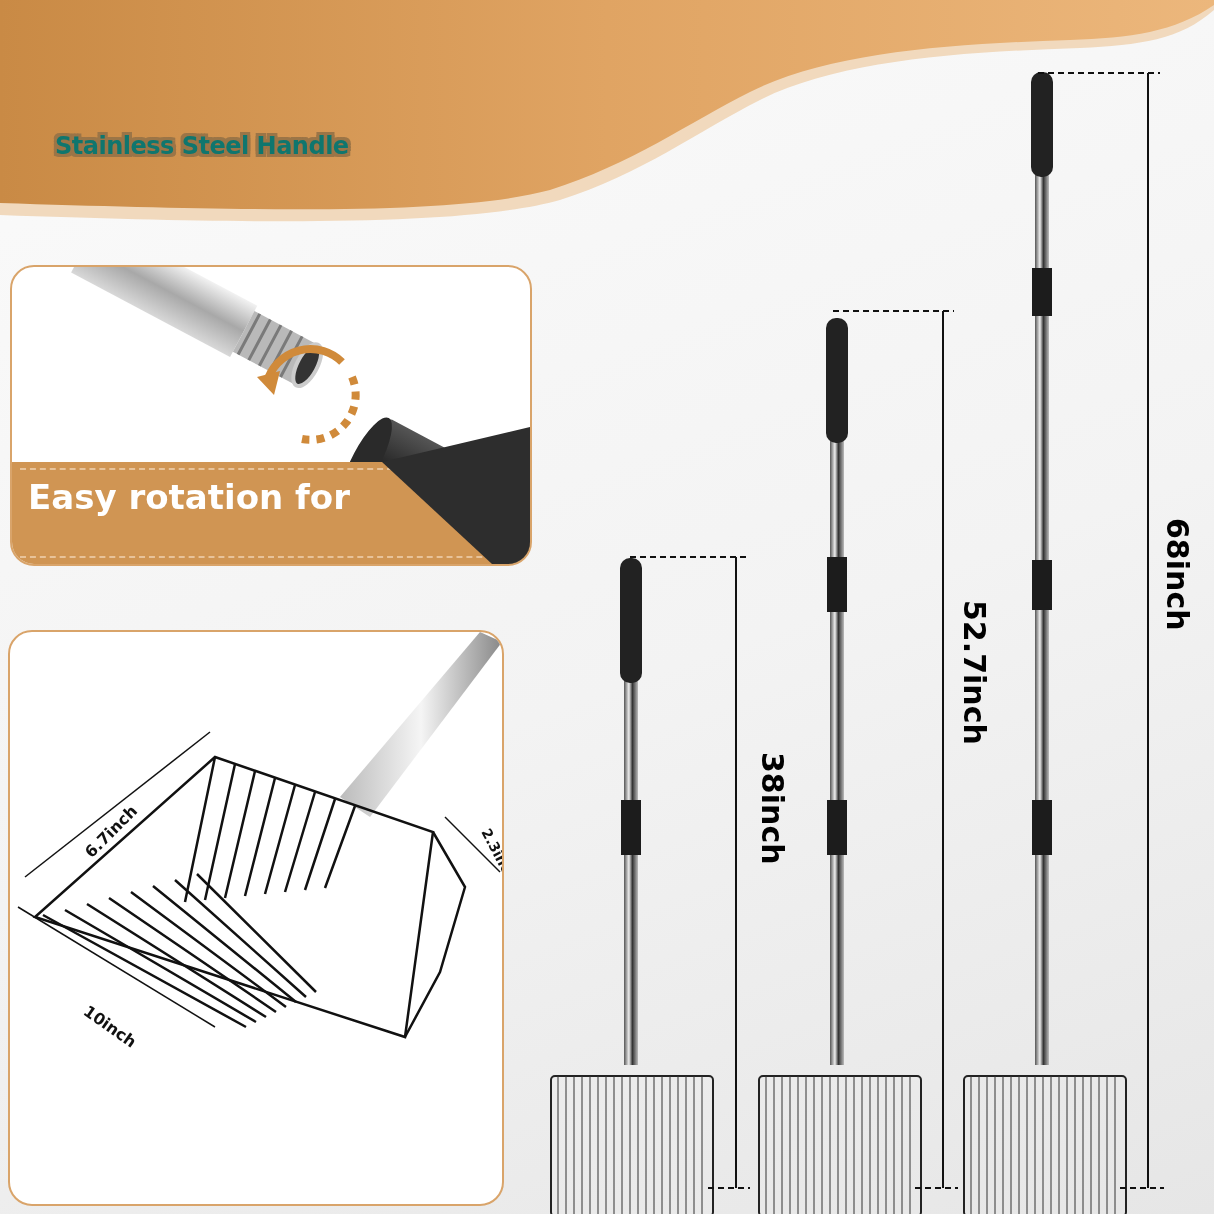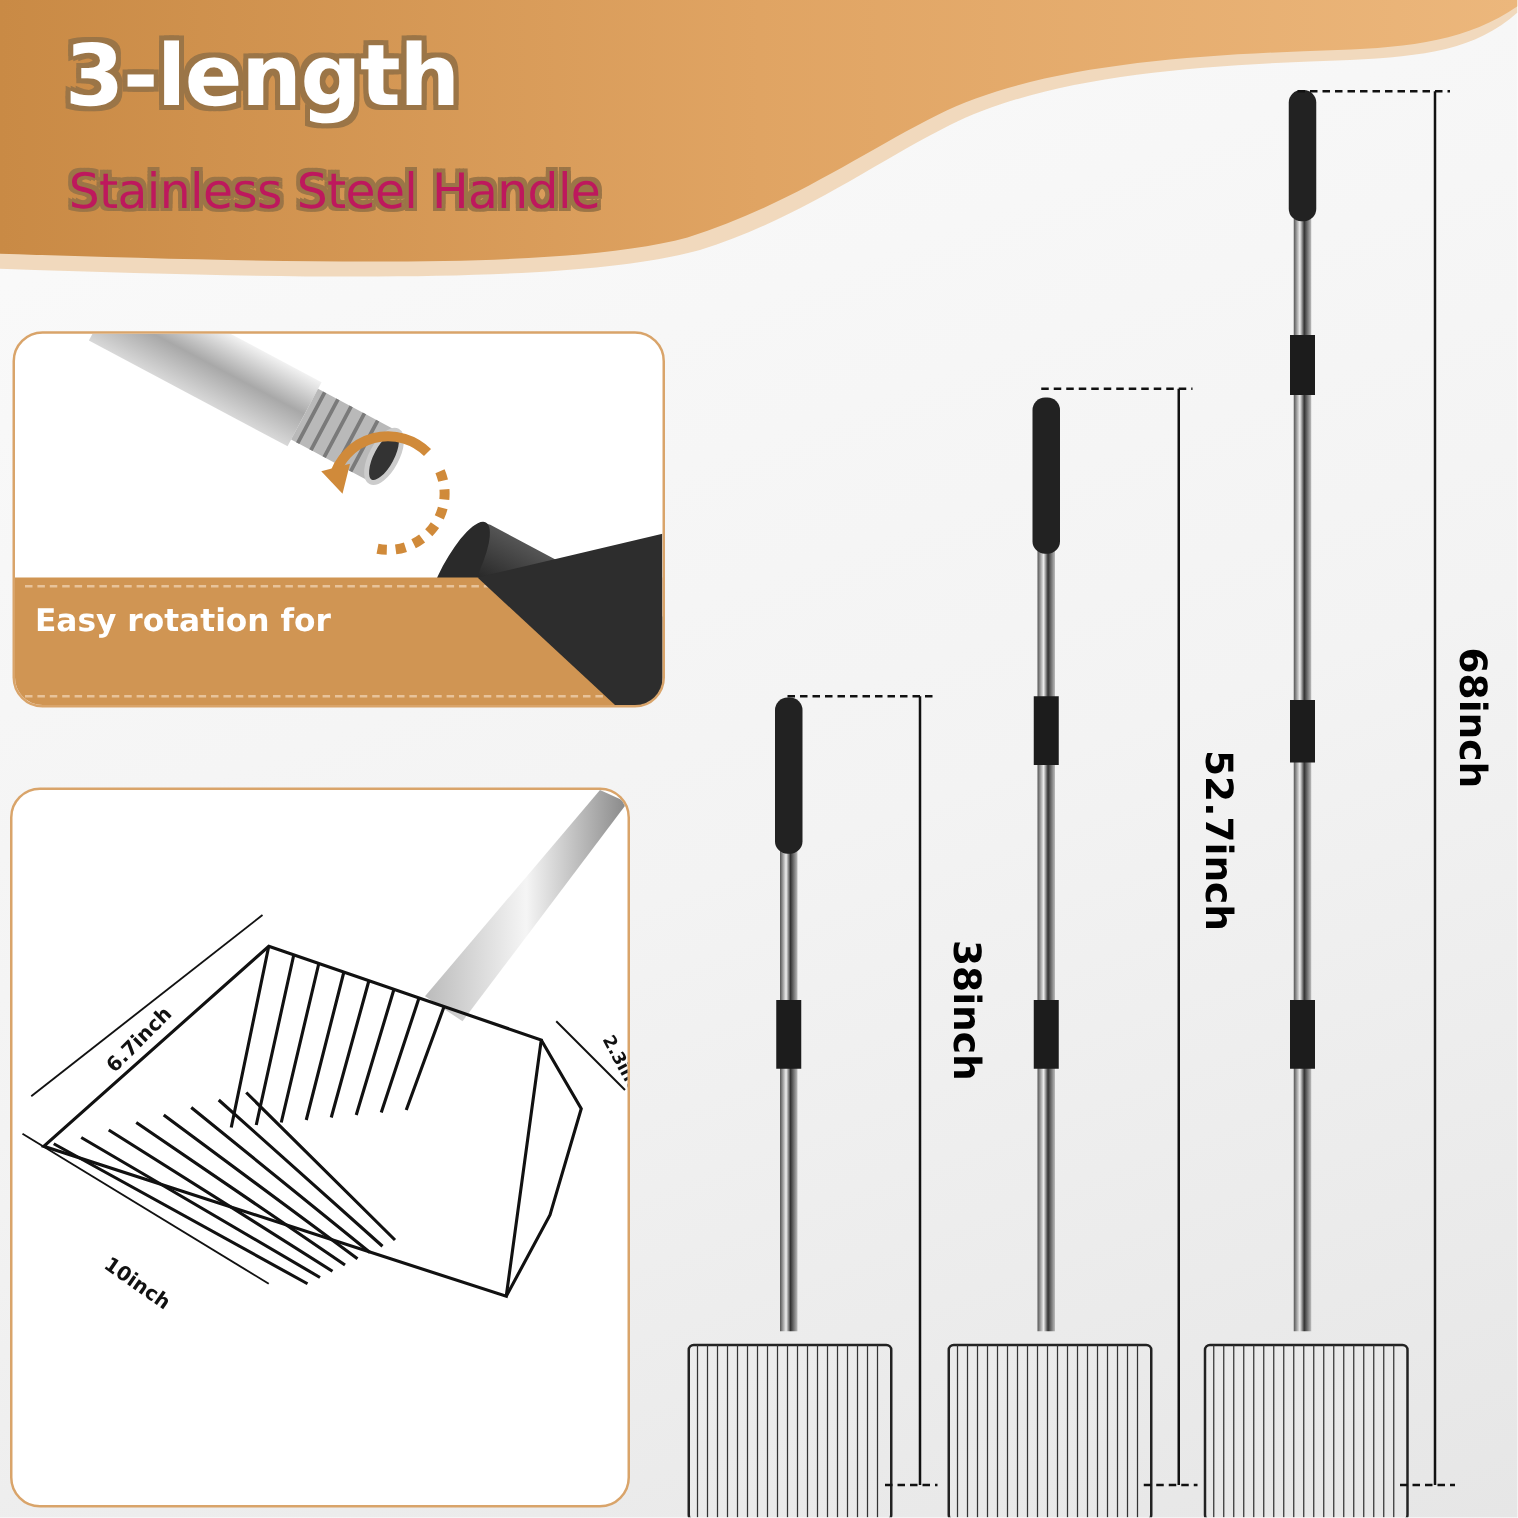--- a/index.html
+++ b/index.html
@@ -3,48 +3,47 @@
 <meta charset="utf-8">
 <style>
   html,body{margin:0;padding:0;}
   body{width:1214px;height:1214px;position:relative;overflow:hidden;
     background:linear-gradient(160deg,#fbfbfb 0%,#f3f3f3 55%,#e6e6e6 100%);
     font-family:"DejaVu Sans","Liberation Sans",sans-serif;}
   .banner{position:absolute;left:0;top:0;width:1214px;height:330px;}
   .title{position:absolute;left:52px;top:28px;font-size:68px;font-weight:bold;color:#fff;
     letter-spacing:-1px;line-height:1;
     text-shadow:-4px -4px 0 #9b7547,4px -4px 0 #9b7547,-4px 4px 0 #9b7547,4px 4px 0 #9b7547,0 4px 0 #9b7547,0 -4px 0 #9b7547,4px 0 0 #9b7547,-4px 0 0 #9b7547;}
-  .subtitle{position:absolute;left:55px;top:134px;font-size:39px;font-weight:normal;color:#be185d;line-height:1;
+  .subtitle{position:absolute;left:55px;top:134px;font-size:24px;font-weight:bold;color:#0f766e;line-height:1;
     letter-spacing:-0.5px;
     text-shadow:-3px -3px 0 #9b7547,3px -3px 0 #9b7547,-3px 3px 0 #9b7547,3px 3px 0 #9b7547,0 3px 0 #9b7547,0 -3px 0 #9b7547,3px 0 0 #9b7547,-3px 0 0 #9b7547;}
   .card{position:absolute;background:#fff;border:2px solid #d9a46a;border-radius:24px;overflow:hidden;}
   .card1{left:10px;top:265px;width:518px;height:297px;}
   .card2{left:8px;top:630px;width:492px;height:572px;}
   .caption-band{position:absolute;left:0;bottom:0;width:100%;height:102px;background:#d09553;}
   .caption-band .dash{position:absolute;left:8px;right:8px;border-top:2px dashed #e8c39a;}
-  .caption{position:absolute;left:16px;top:212px;font-size:25px;font-weight:bold;color:#fff;line-height:36px;}
+  .caption{position:absolute;left:16px;top:212px;font-size:34px;font-weight:bold;color:#fff;line-height:36px;}
   .dim{position:absolute;font-weight:bold;color:#111;white-space:nowrap;}
   .vlabel{position:absolute;font-size:30px;font-weight:bold;color:#000;transform:rotate(90deg);transform-origin:left top;white-space:nowrap;}
 </style>
 </head>
 <body>
 
 <div class="banner">
   <svg width="1214" height="330" style="position:absolute;left:0;top:0">
     <defs>
       <linearGradient id="bg1" x1="0" y1="0" x2="1" y2="0">
         <stop offset="0" stop-color="#c98a45"></stop>
         <stop offset="0.5" stop-color="#e0a463"></stop>
         <stop offset="1" stop-color="#ecb77c"></stop>
       </linearGradient>
     </defs>
     <path d="M0,0 H1214 V10 C1180,40 1140,45 1080,48 C960,52 840,60 760,100 C700,130 640,175 560,200 C470,225 280,225 0,215 Z" fill="#f1d9bd"></path>
     <path d="M0,0 H1214 V5 C1175,32 1130,38 1070,40 C950,44 830,52 750,92 C690,122 630,165 550,190 C460,214 280,212 0,203 Z" fill="url(#bg1)"></path>
   </svg>
-  <div class="title">3-length</div>
   <div class="subtitle">Stainless Steel Handle</div>
 </div>
 
 <div class="card card1">
   <svg width="518" height="297" style="position:absolute;left:0;top:0">
     <defs>
       <linearGradient id="silv" x1="0" y1="0" x2="0" y2="1">
         <stop offset="0" stop-color="#f2f2f2"></stop>
           <stop offset="0.5" stop-color="#a8a8a8"></stop>
           <stop offset="1" stop-color="#d8d8d8"></stop>

